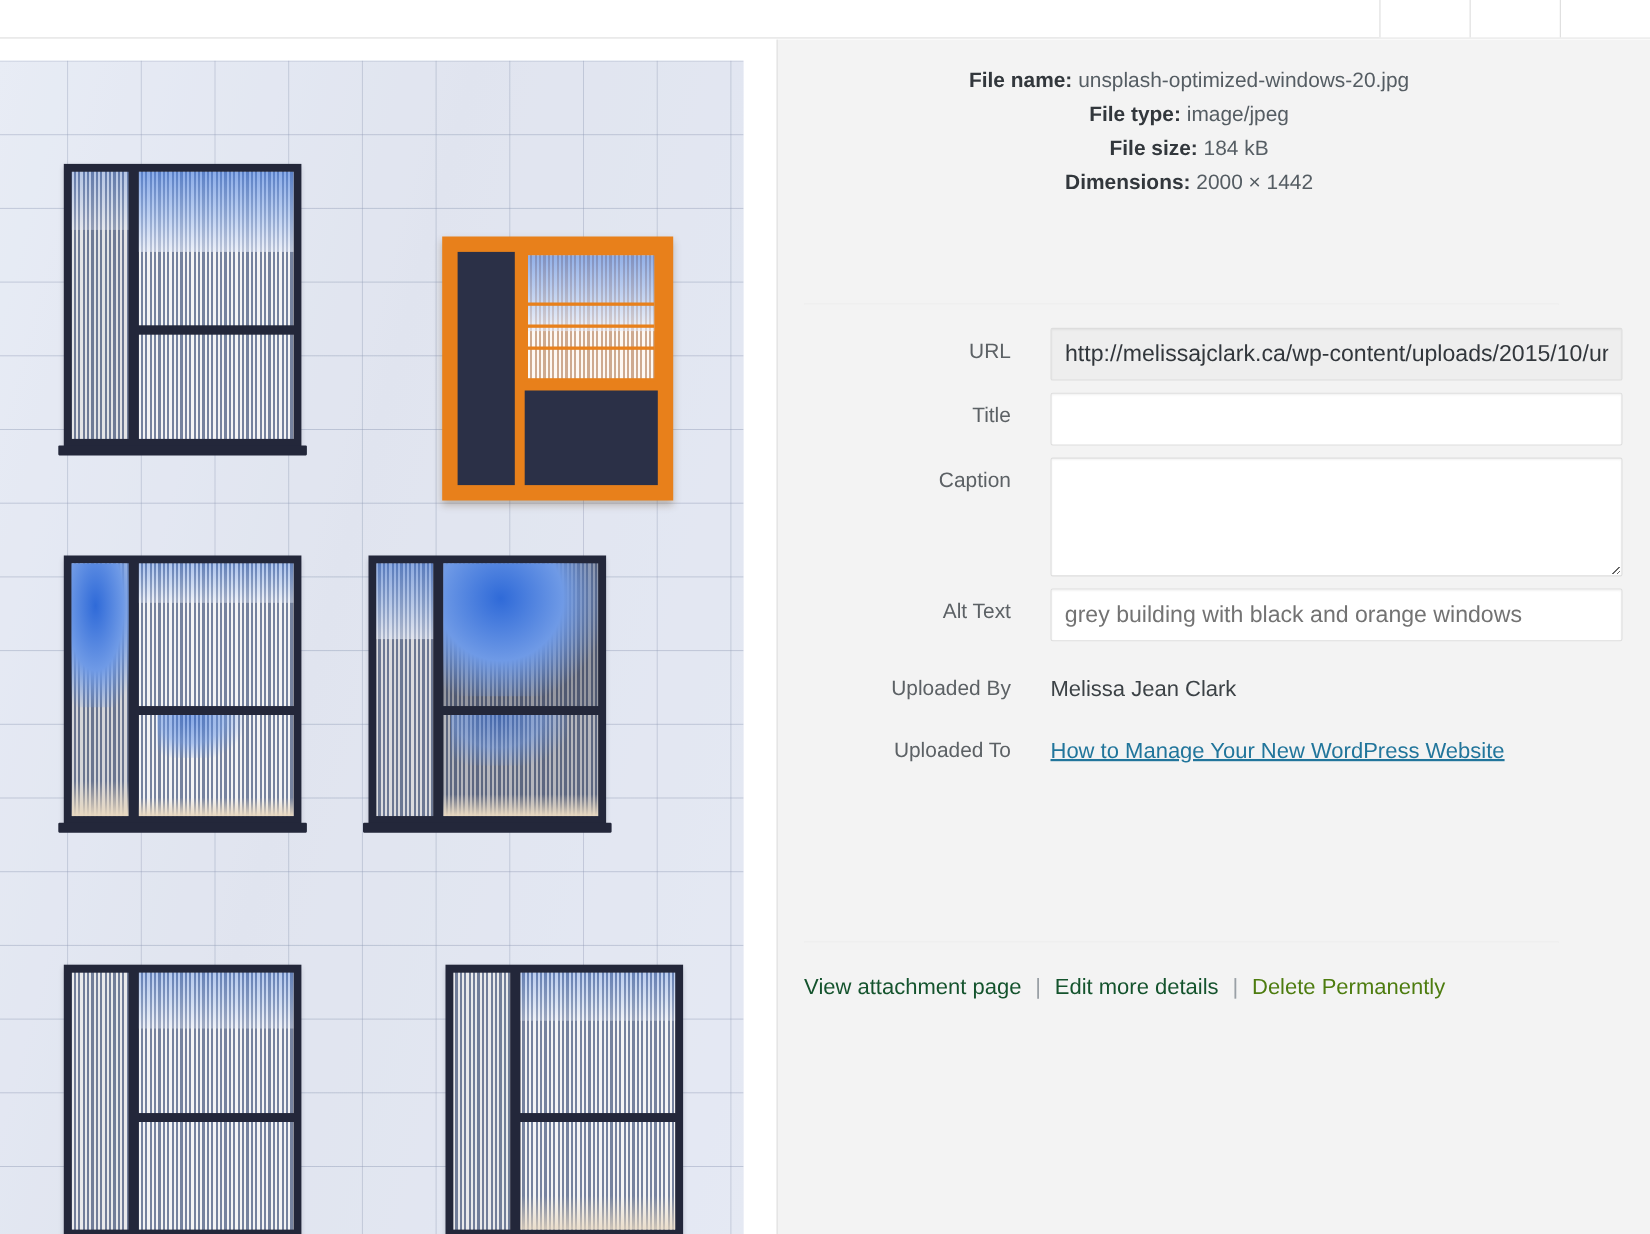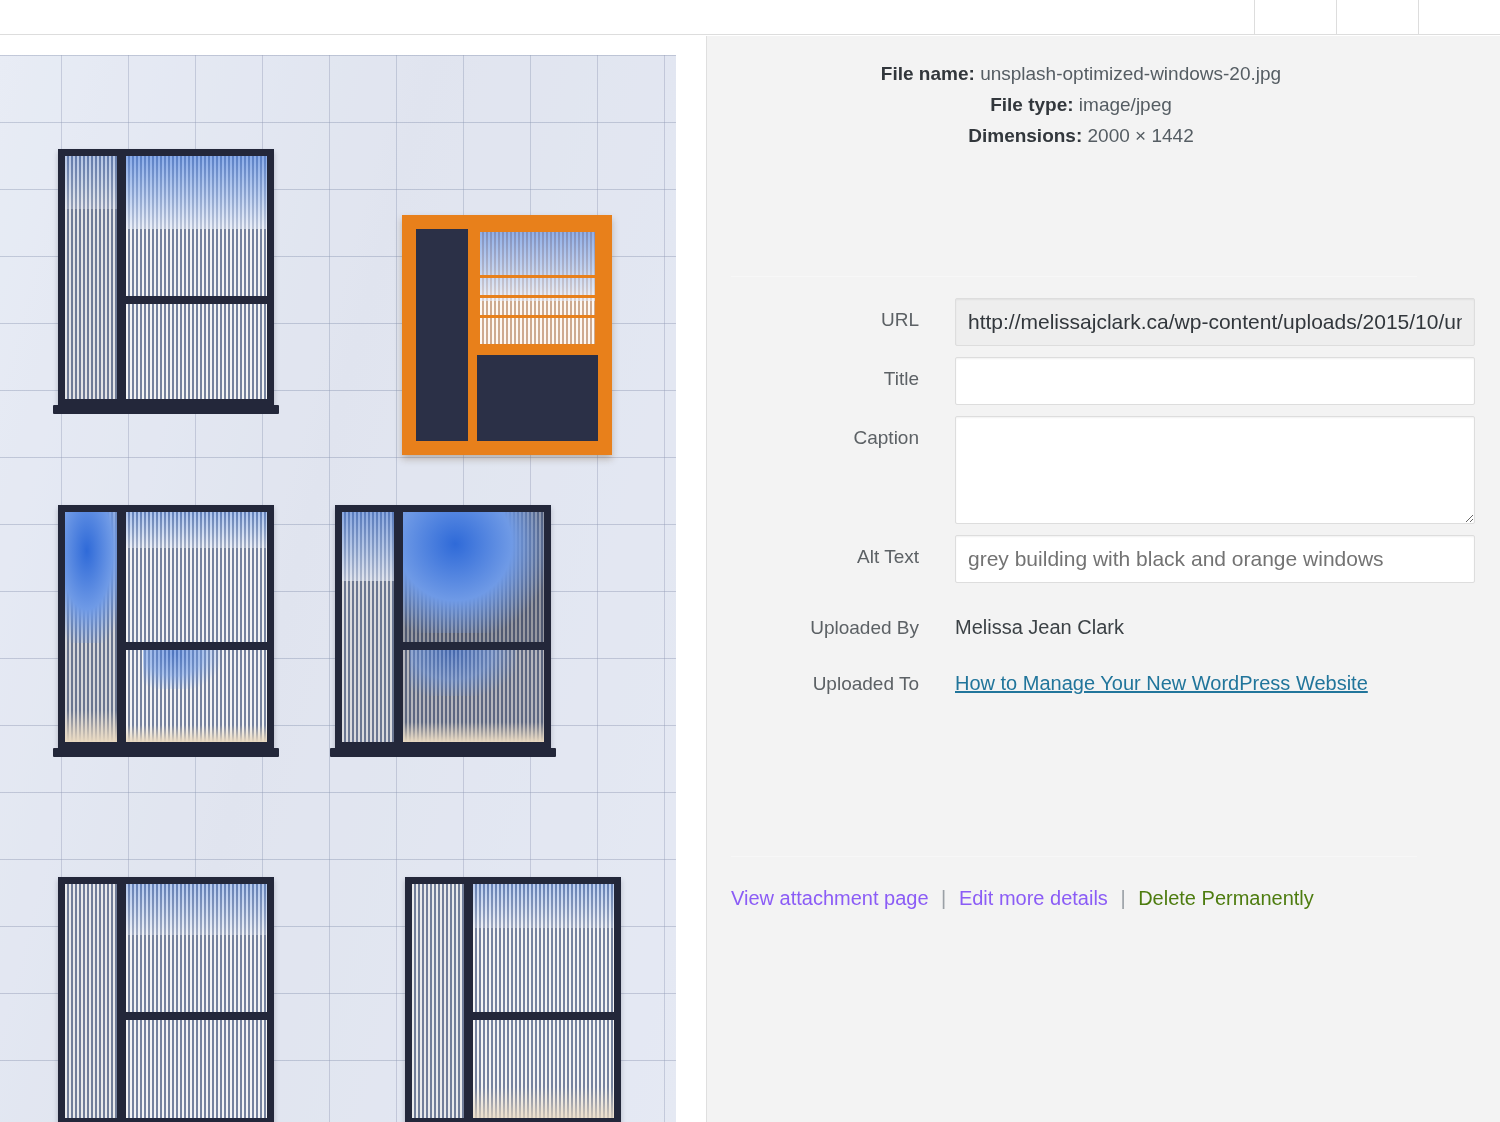--- a/index.html
+++ b/index.html
@@ -220,42 +220,42 @@
     padding: 8px 12px;
     border: 1px solid #ddd;
     background: #fff;
     border-radius: 2px;
     outline: none;
     resize: vertical;
     box-shadow: inset 0 1px 2px rgba(0,0,0,.06);
     display: block;
   }
 
-  .row-static { margin-top: 22px; margin-bottom: 22px; align-items: center; }
+  .row-static { margin-top: 22px; margin-bottom: 22px; }
   .static-value {
     padding-top: 10px;
     font-size: 20px;
     color: #3c4246;
     line-height: 24px;
   }
   .static-value a {
     color: #21759b;
     text-decoration: underline;
   }
 
   
   #actions {
     position: absolute;
     left: 24px; top: 848px;
     font-size: 20px;
     line-height: 28px;
     white-space: nowrap;
   }
   #actions a { text-decoration: none; cursor: pointer; }
-  .link-blue { color: #8b5cf6; }
+  .link-blue { color: #14532d; }
   .link-red { color: #4d7c0f; }
   .sep { color: #9aa0a6; padding: 0 7px; }
 </style>
 </head>
 <body>
 
 <div id="modal">
 
   <div id="toolbar">
     <div id="toolbar-buttons">
@@ -390,20 +390,24 @@
   <div id="details-panel">
 
     <div id="meta-block">
       <div class="meta-line">
         <b>File name:</b>
         <span>unsplash-optimized-windows-20.jpg</span>
       </div>
       <div class="meta-line">
         <b>File type:</b>
         <span>image/jpeg</span>
+      </div>
+      <div class="meta-line">
+        <b>File size:</b>
+        <span>184 kB</span>
       </div>
       <div class="meta-line">
         <b>Dimensions:</b>
         <span>2000 × 1442</span>
       </div>
     </div>
 
     <div class="divider" id="divider-top"></div>
 
     <div id="form-area">

